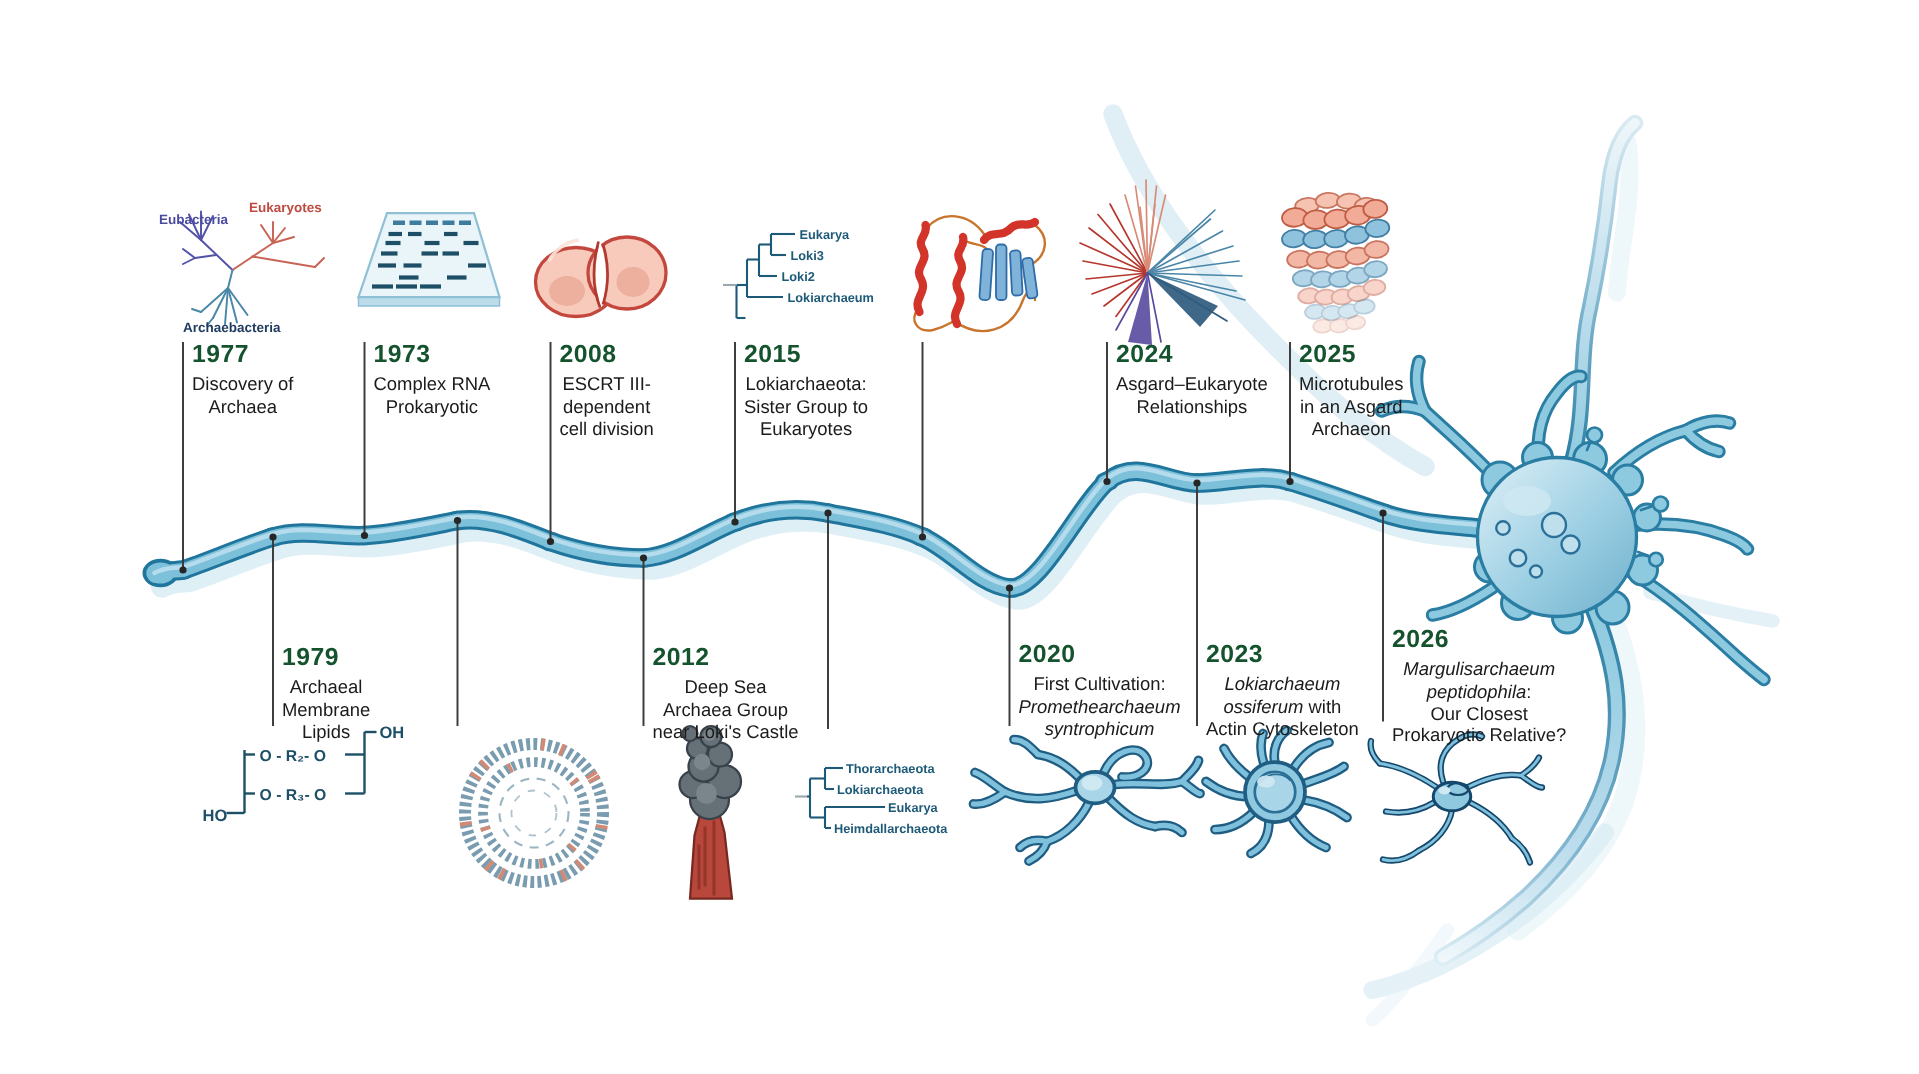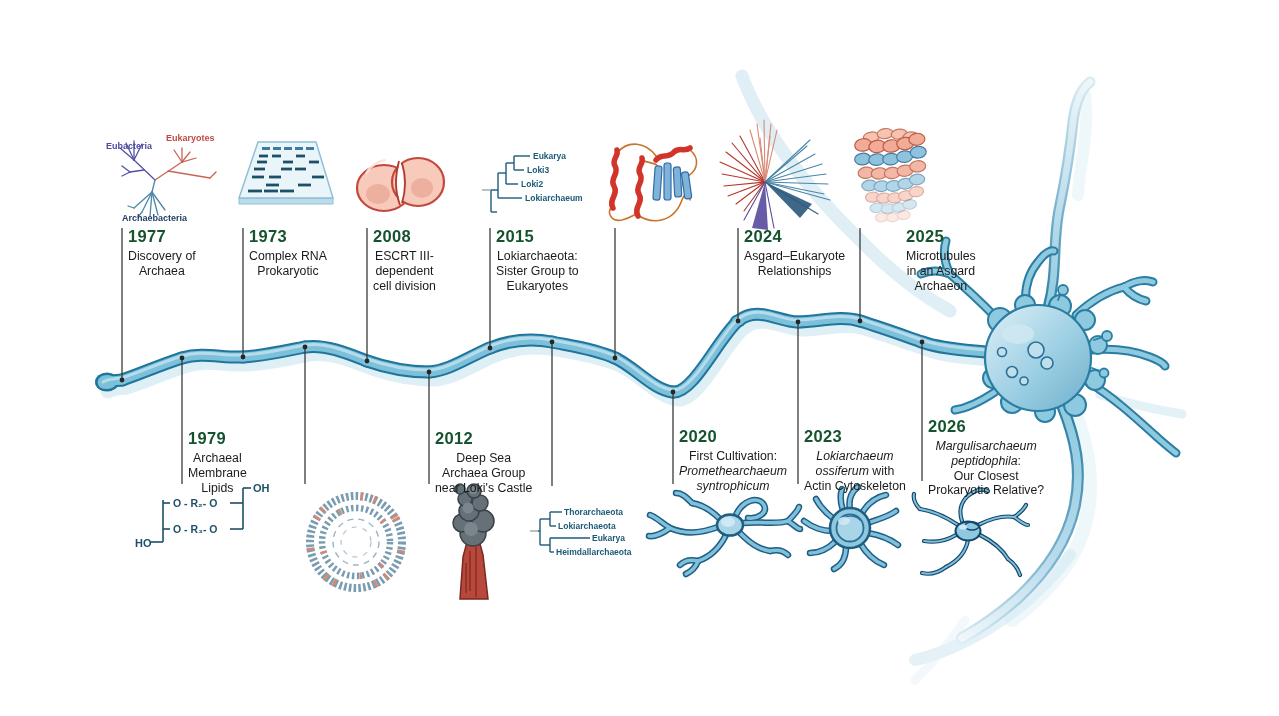--- a/index.html
+++ b/index.html
@@ -599,21 +599,21 @@
   <div class="yr">2015</div>
   <div class="ln">Lokiarchaeota:</div>
   <div class="ln">Sister Group to</div>
   <div class="ln">Eukaryotes</div>
 </div>
 <div class="ev" style="left:744px;top:227px">
   <div class="yr">2024</div>
   <div class="ln">Asgard–Eukaryote</div>
   <div class="ln">Relationships</div>
 </div>
-<div class="ev" style="left:906px;top:227px">
+<div class="ev" style="left:866px;top:227px">
   <div class="yr">2025</div>
   <div class="ln">Microtubules</div>
   <div class="ln">in an Asgard</div>
   <div class="ln">Archaeon</div>
 </div>
 
 <div class="ev" style="left:188px;top:429px">
   <div class="yr">1979</div>
   <div class="ln">Archaeal</div>
   <div class="ln">Membrane</div>

